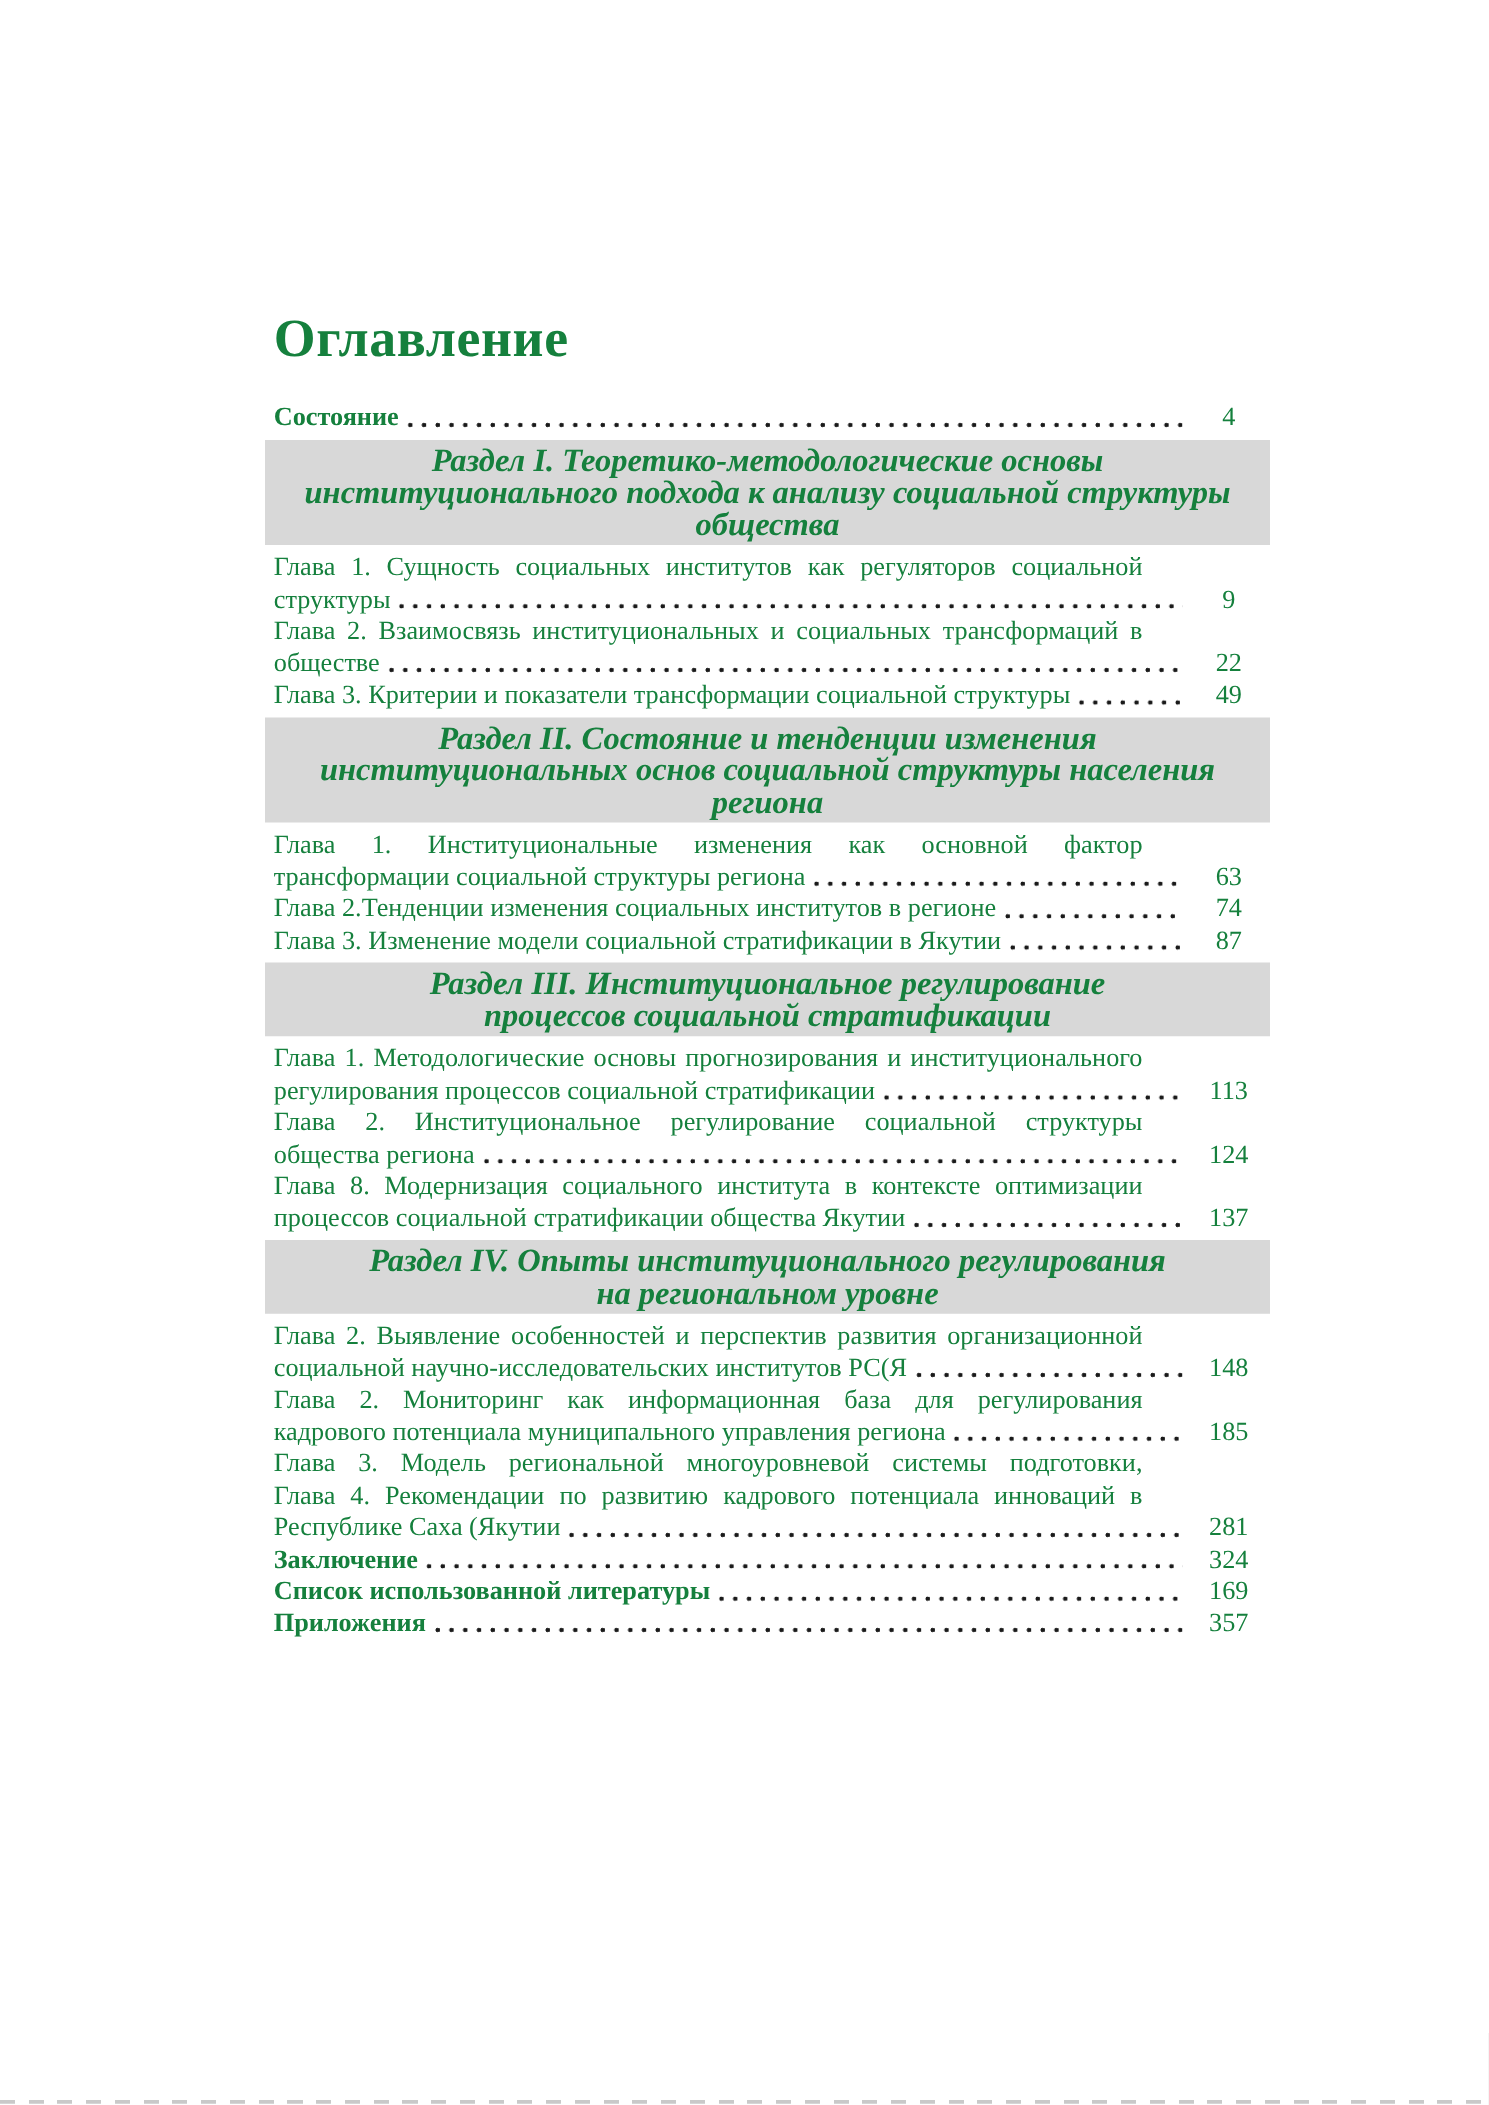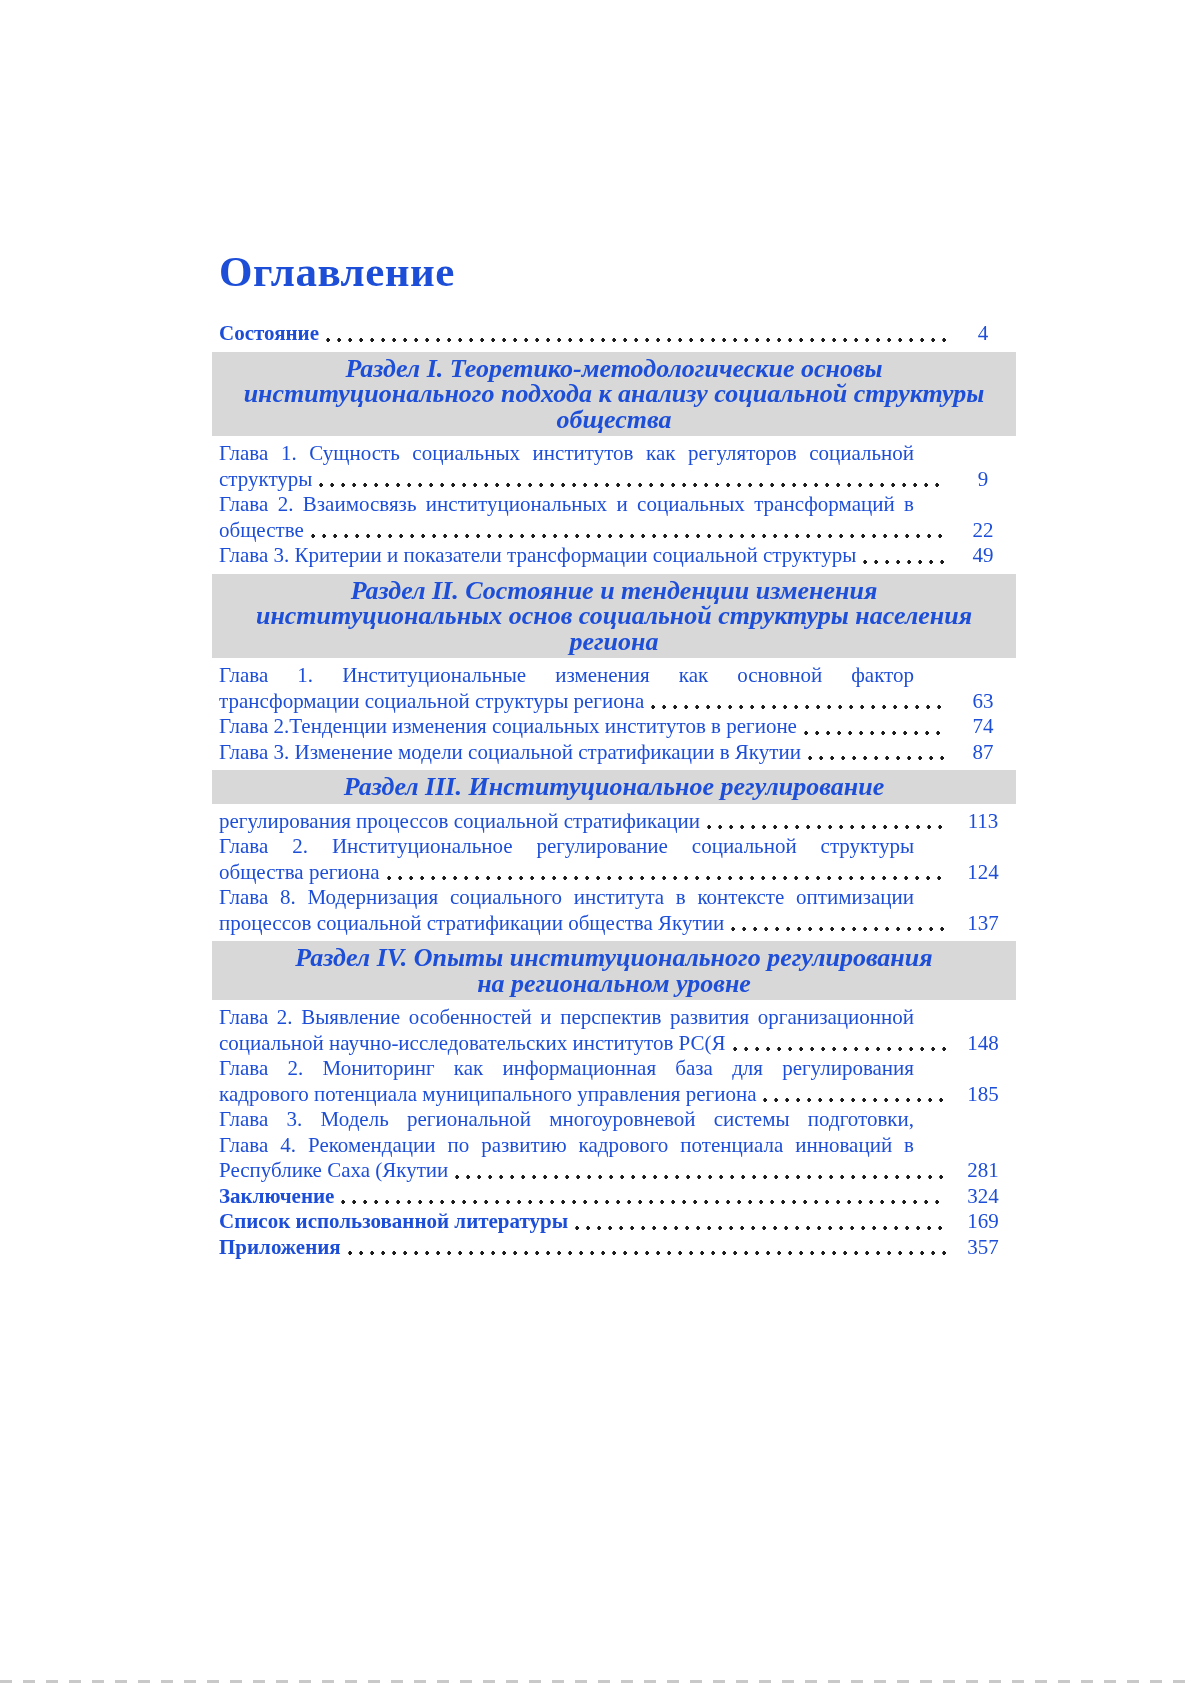--- a/index.html
+++ b/index.html
@@ -3,21 +3,21 @@
 <meta charset="utf-8">
 <style>
   html, body { margin: 0; padding: 0; background: #e8e8e8; }
   .page {
     position: relative;
     width: 1191px;
     height: 1684px;
     margin: 0 auto;
     background: #ffffff;
     font-family: "Liberation Serif", "DejaVu Serif", serif;
-    color: #1d4ed8;
+    color: #15803d;
     overflow: hidden;
   }
   .content {
     position: absolute;
     left: 212px;
     top: 248px;
     width: 804px;
   }
   .doc-title {
     font-size: 43px;
@@ -138,22 +138,24 @@
         </div>
         <div class="entry">
           <div class="lastline">
             <span class="txt">Глава 3. Изменение модели социальной стратификации в Якутии</span>
             <span class="leader"></span>
             <span class="pagenum">87</span>
           </div>
         </div>
         <div class="band">
           <div class="band-line">Раздел III. Институциональное регулирование</div>
-        </div>
-        <div class="entry">
+          <div class="band-line">процессов социальной стратификации</div>
+        </div>
+        <div class="entry">
+          <div class="jline">Глава 1. Методологические основы прогнозирования и институционального</div>
           <div class="lastline">
             <span class="txt">регулирования процессов социальной стратификации</span>
             <span class="leader"></span>
             <span class="pagenum">113</span>
           </div>
         </div>
         <div class="entry">
           <div class="jline">Глава 2. Институциональное регулирование социальной структуры</div>
           <div class="lastline">
             <span class="txt">общества региона</span>

